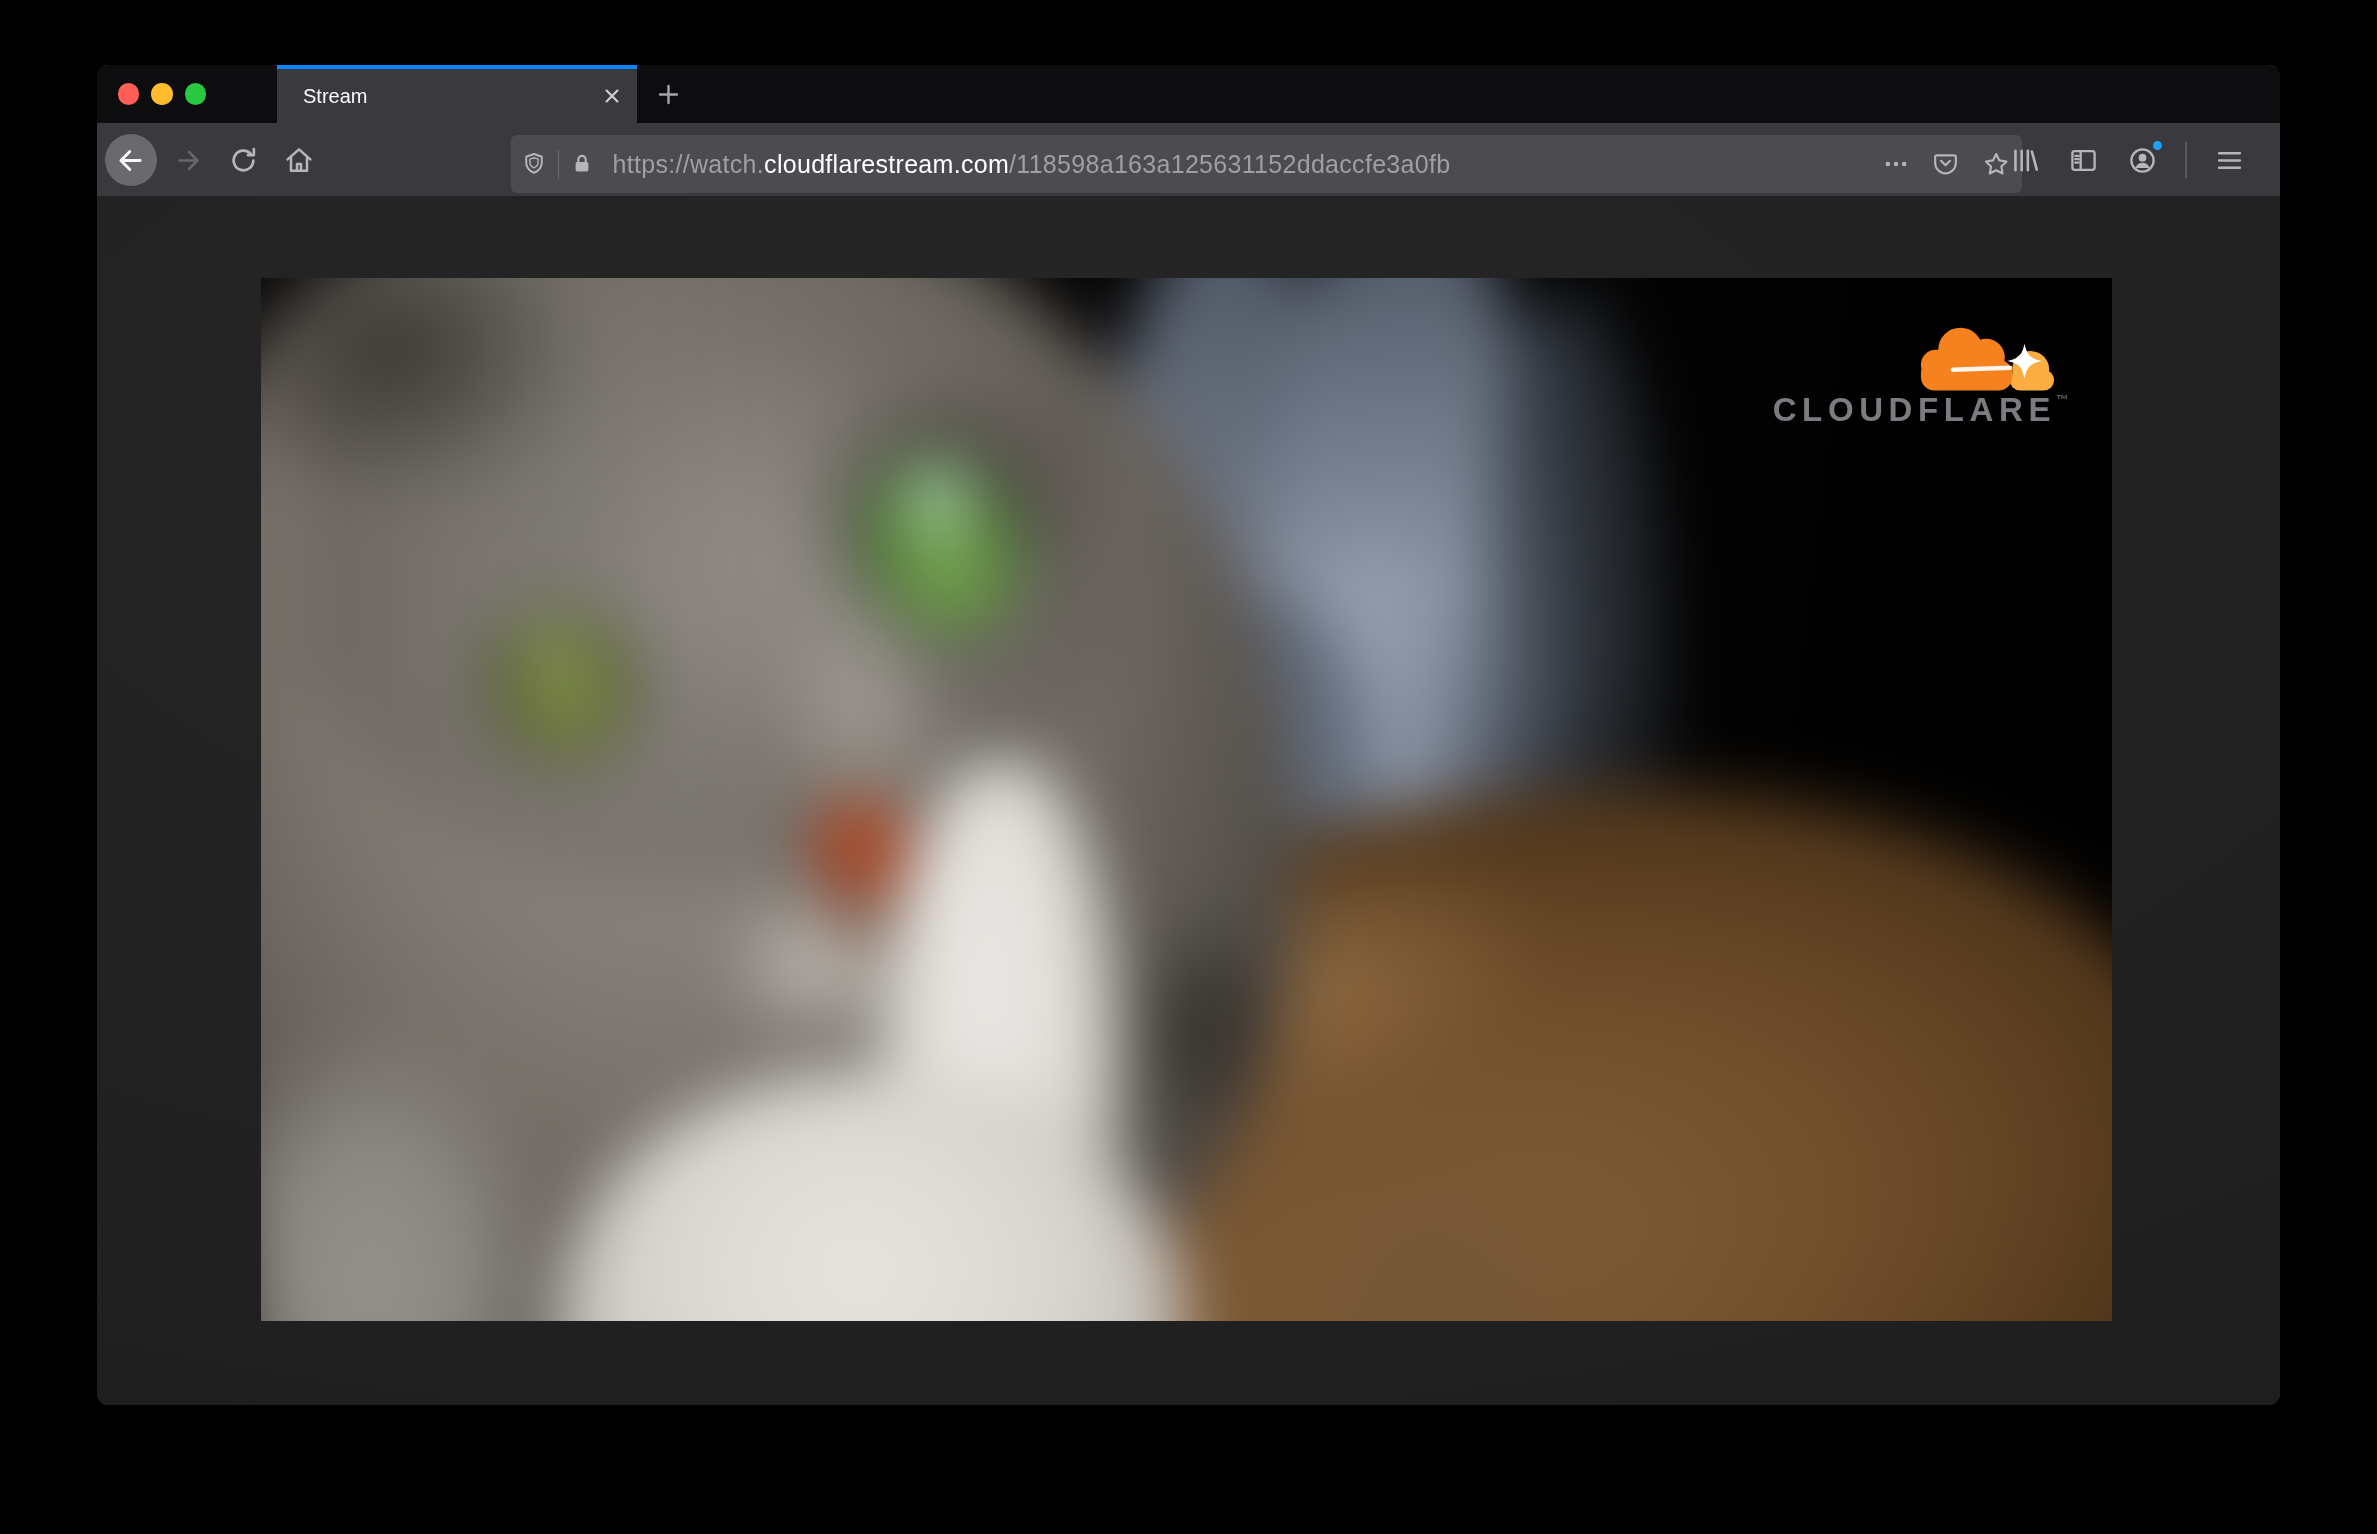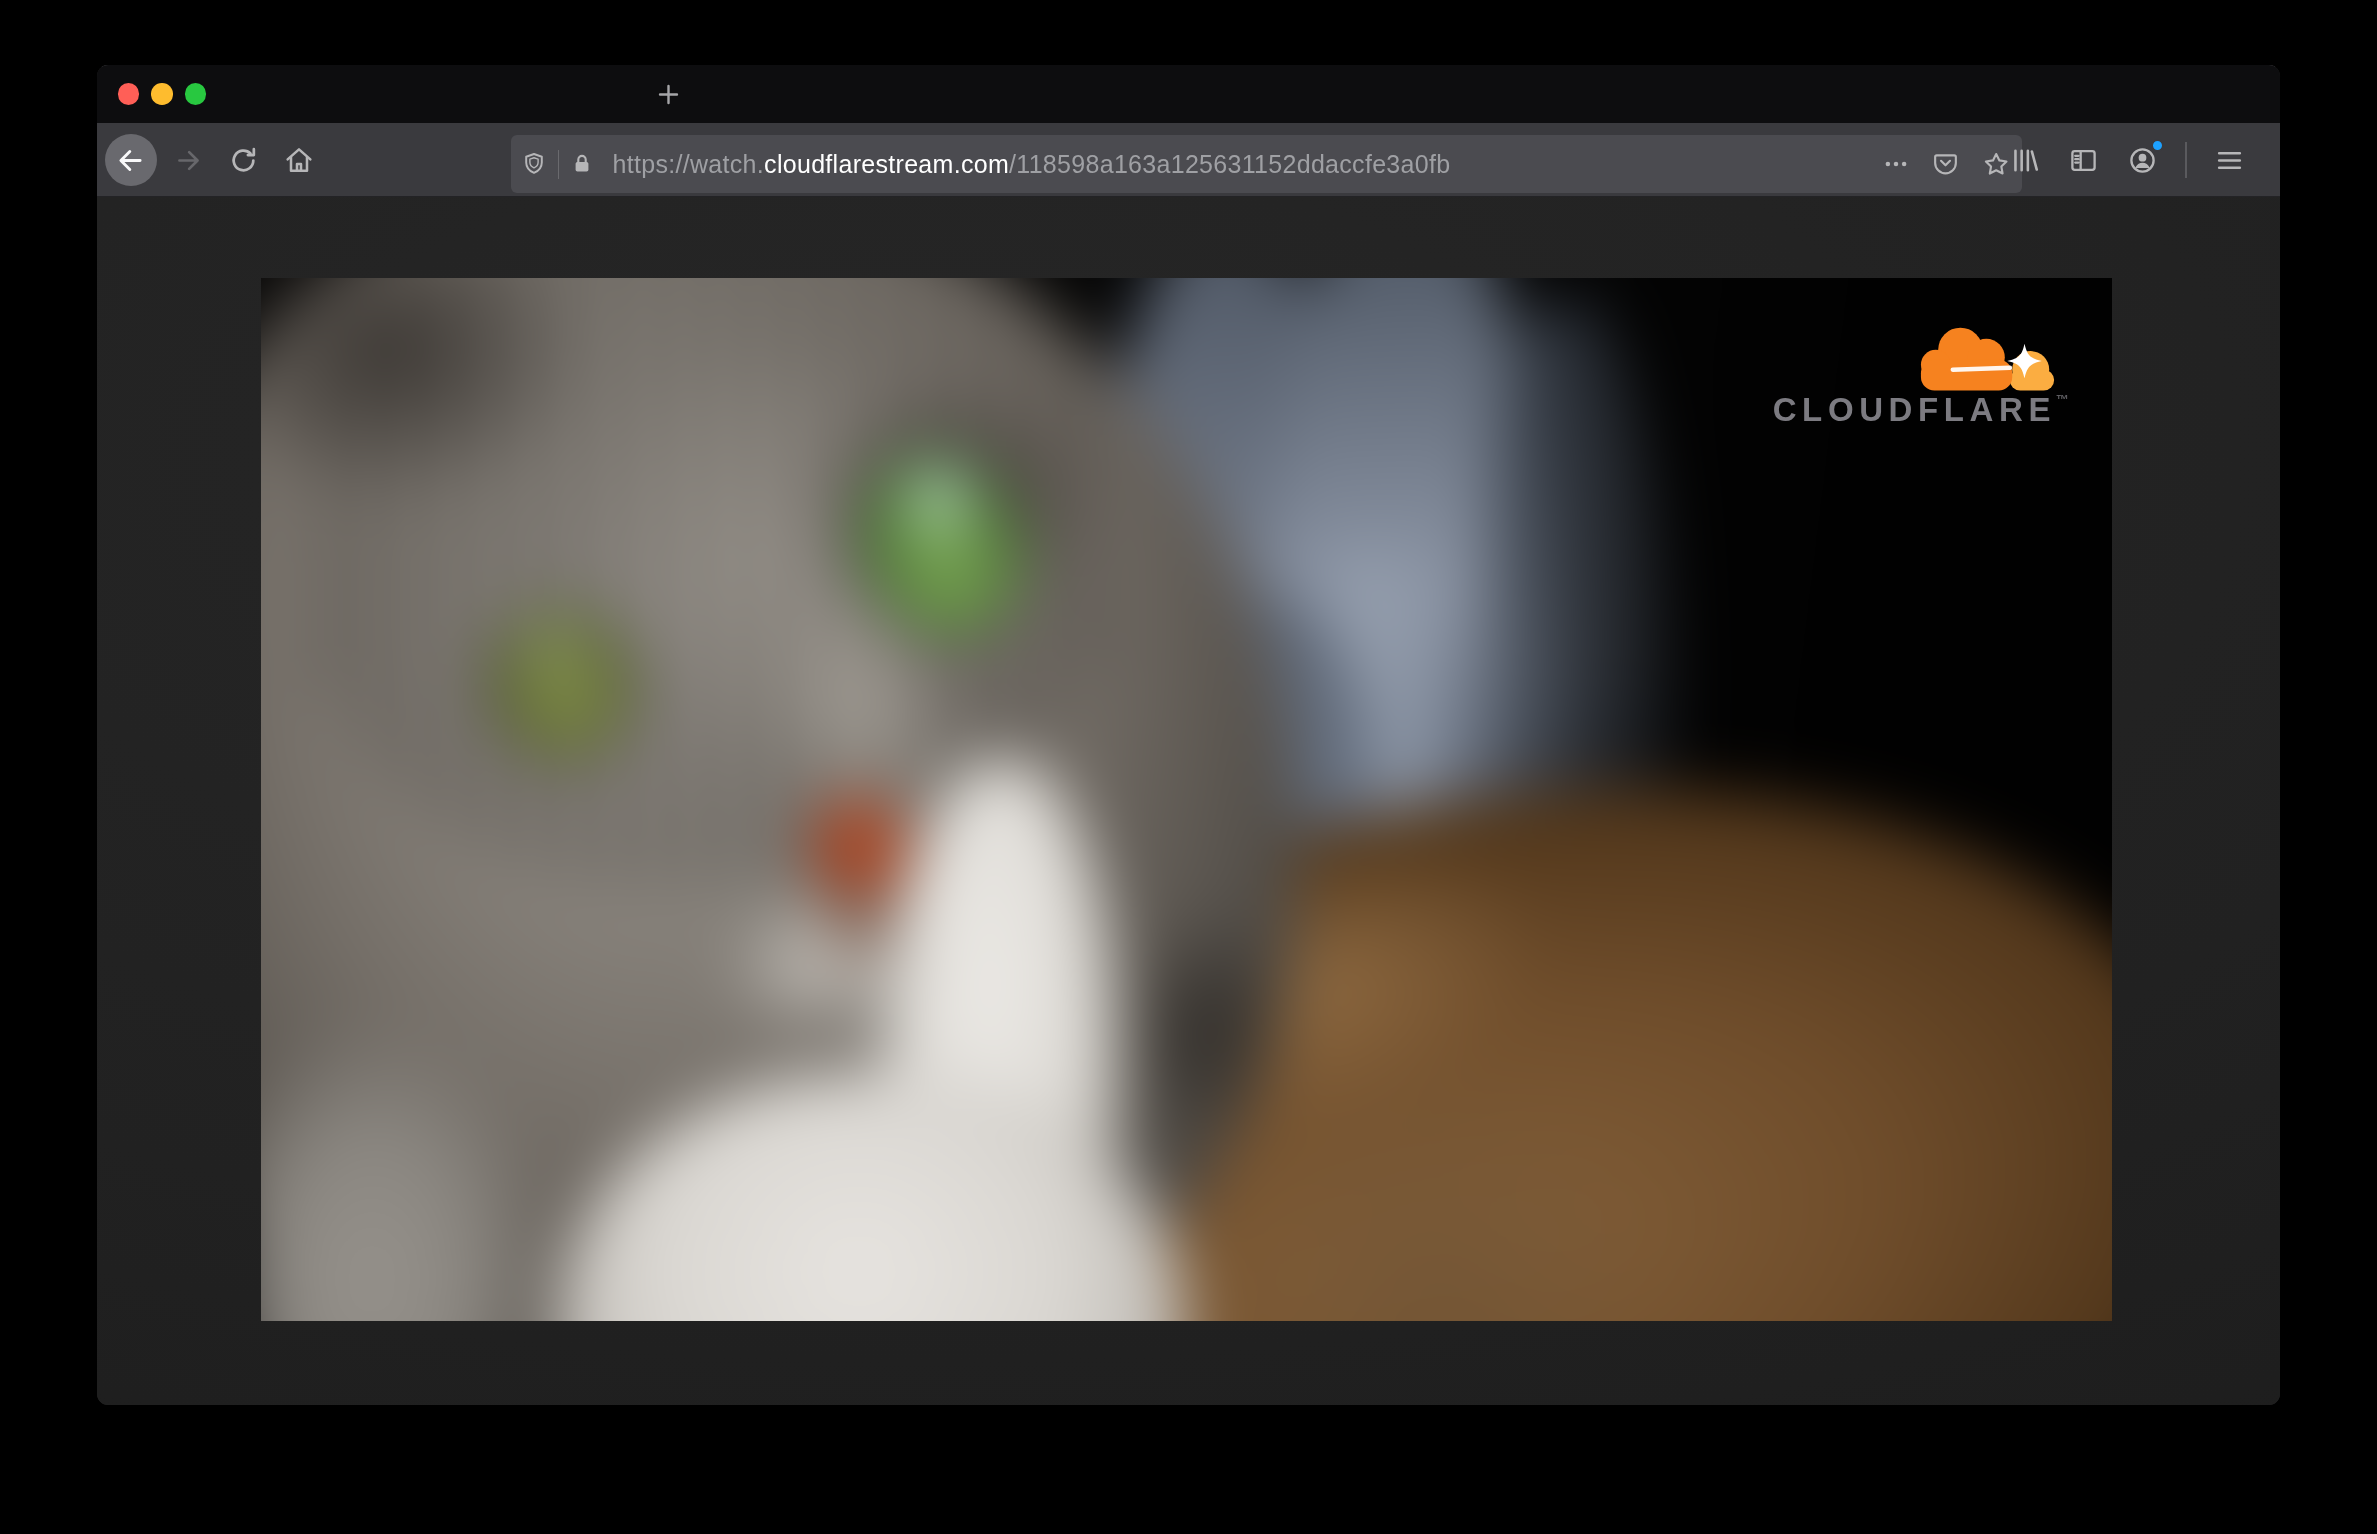--- a/index.html
+++ b/index.html
@@ -138,20 +138,29 @@
   <div class="window">
     <div class="top-hl"></div>
 
     <div class="titlebar">
       <div class="lights">
         <span class="light red"></span>
         <span class="light yellow"></span>
         <span class="light green"></span>
       </div>
 
+      <div class="tab">
+        <div class="tab-stripe"></div>
+        <span class="tab-title">Stream</span>
+        <span class="tab-close">
+          <svg viewBox="0 0 24 24" width="26" height="26" fill="none" stroke="currentColor" stroke-width="2" stroke-linecap="round">
+            <path d="M7 7 L17 17 M17 7 L7 17"></path>
+          </svg>
+        </span>
+      </div>
 
       <div class="newtab">
         <svg viewBox="0 0 24 24" width="29" height="29" fill="none" stroke="currentColor" stroke-width="2" stroke-linecap="round">
           <path d="M12 5 v14 M5 12 h14"></path>
         </svg>
       </div>
     </div>
 
     <div class="navbar">
       <div class="nav-btn back-btn">

